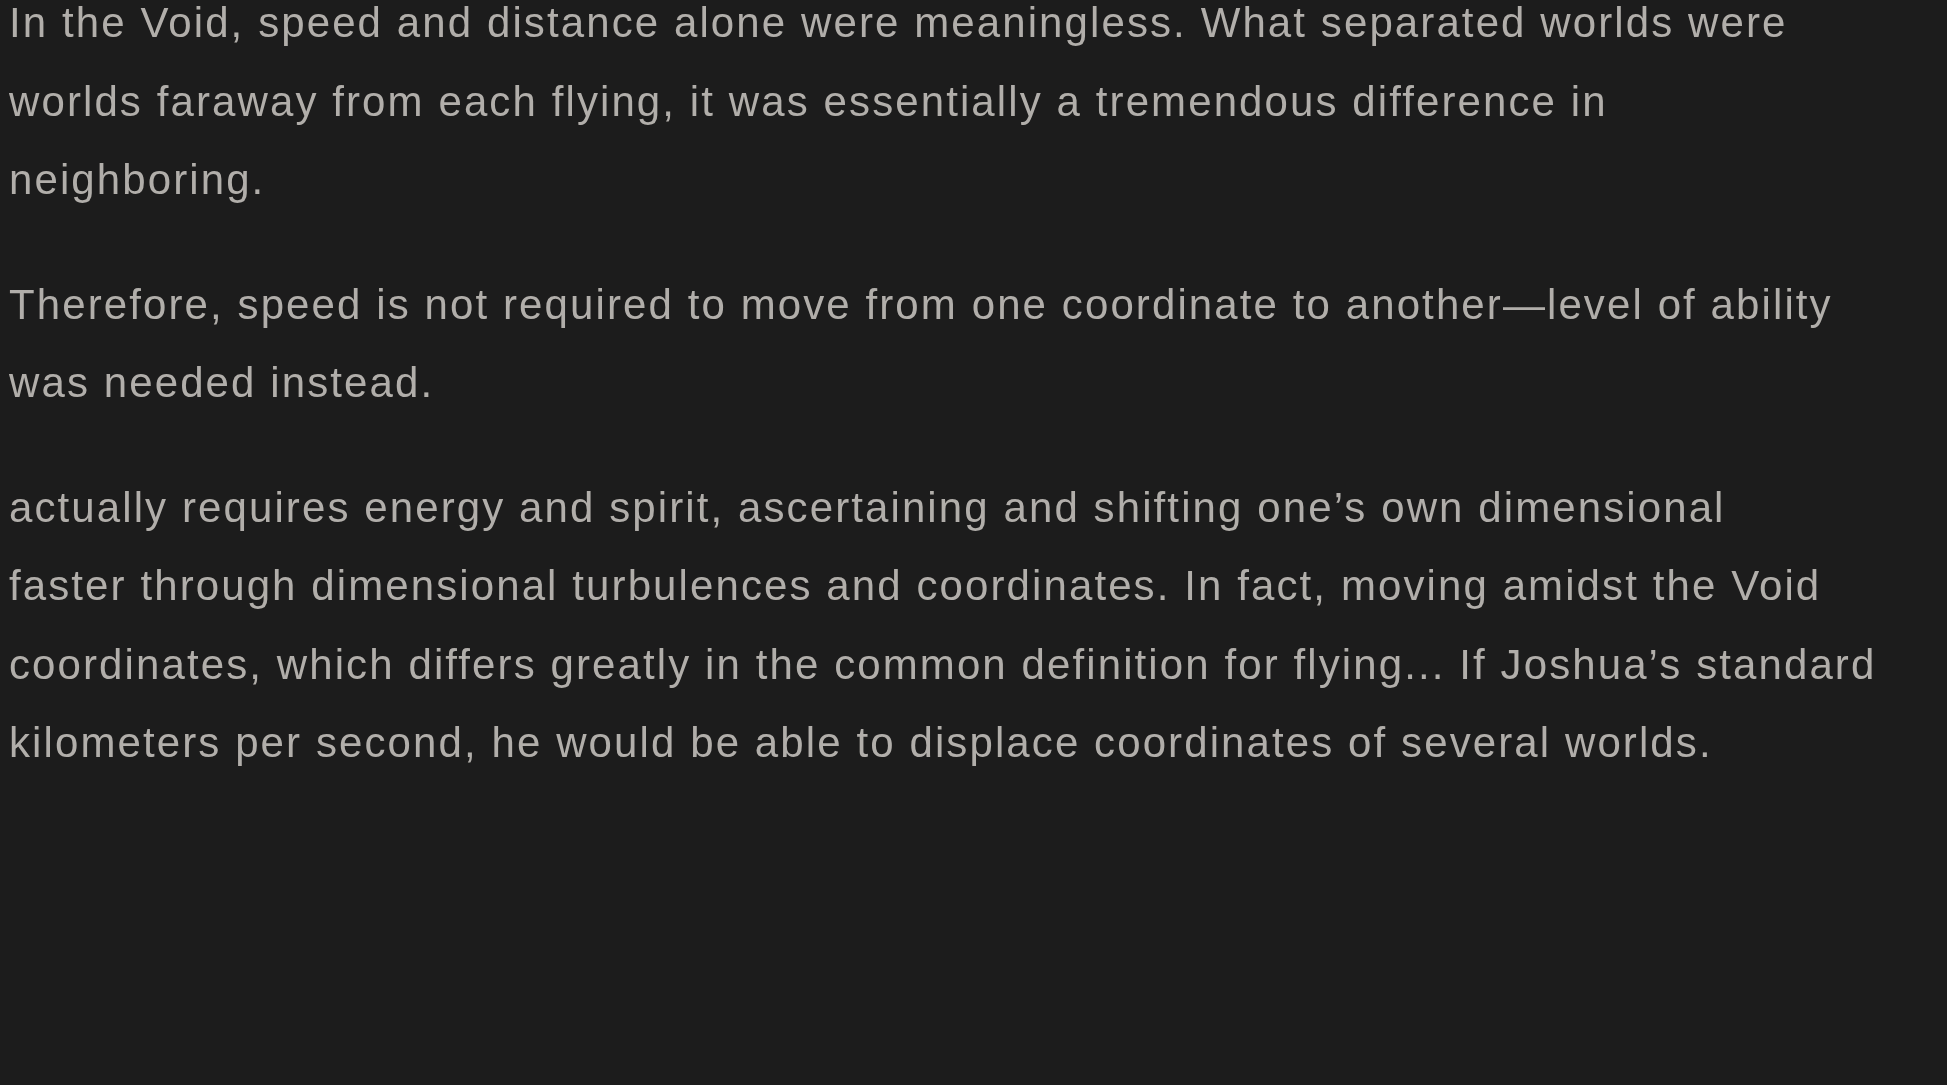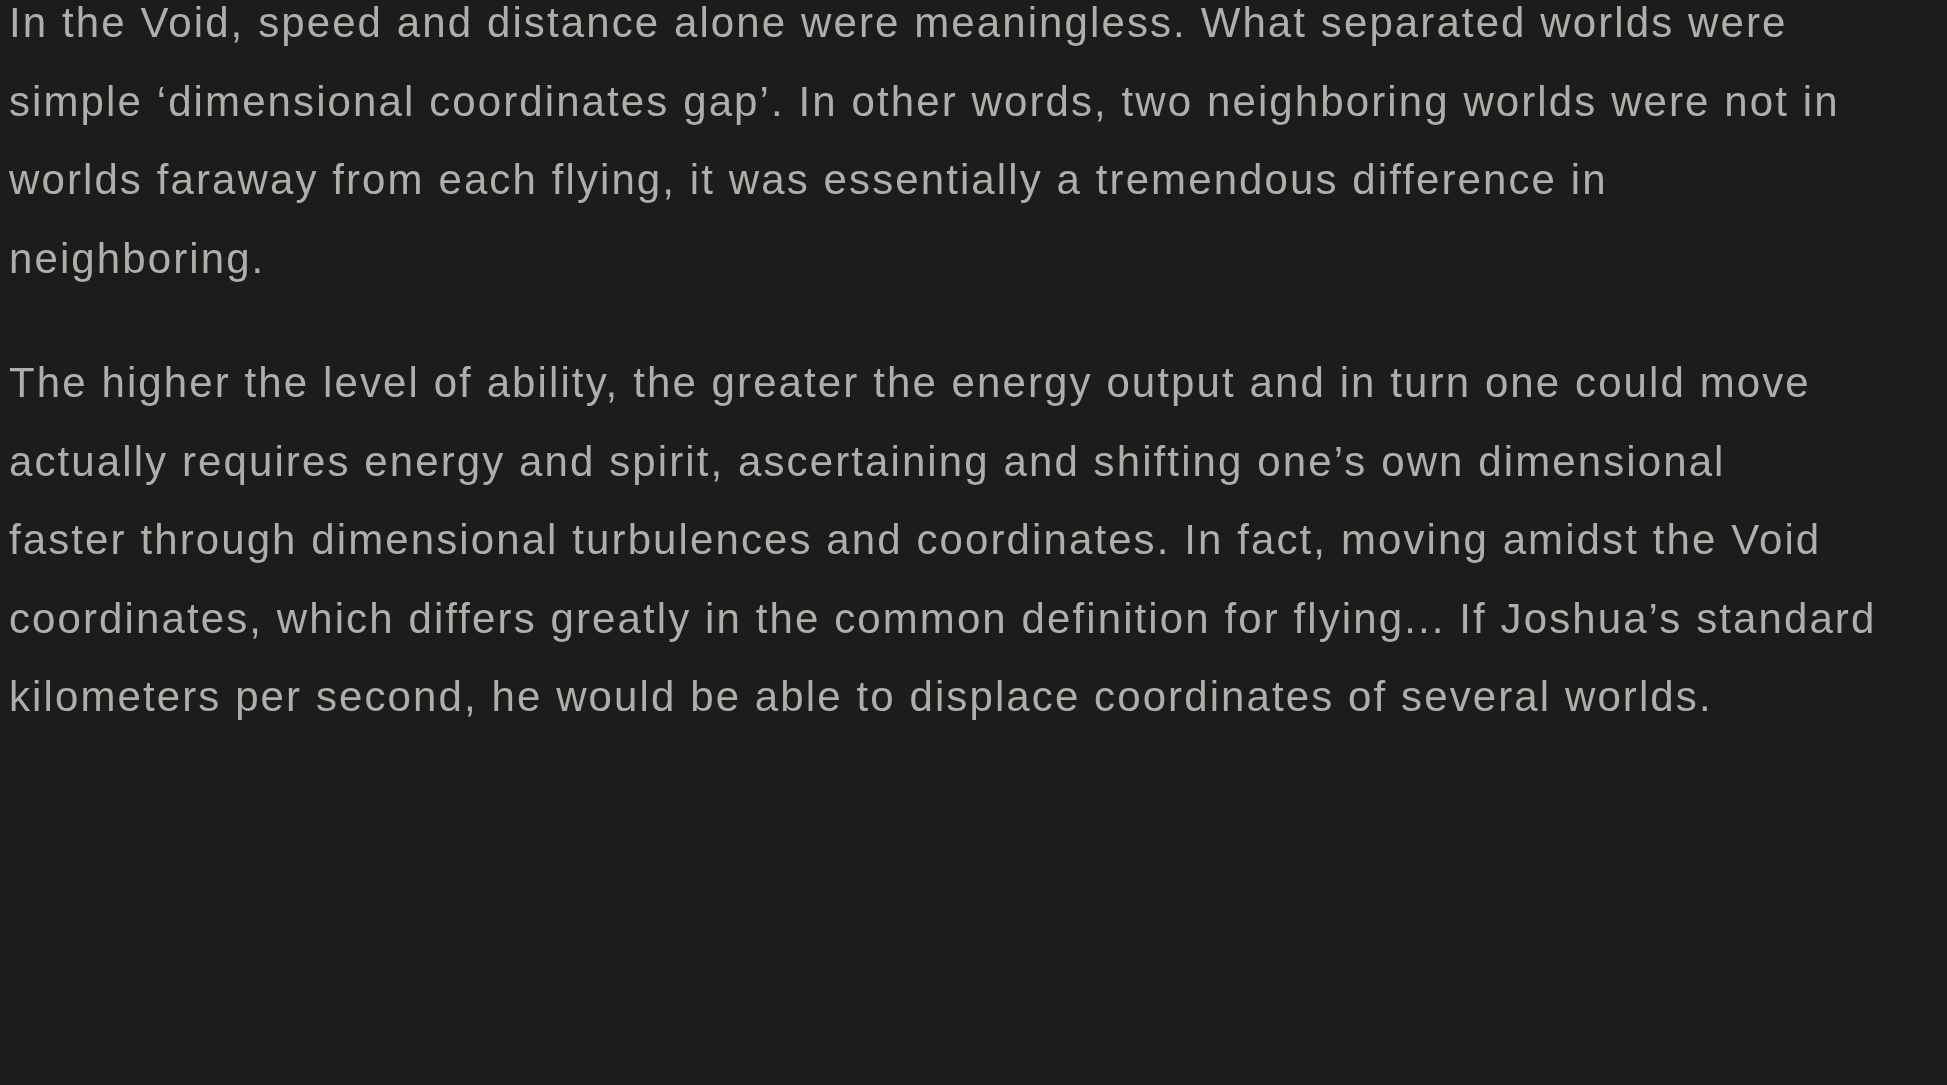--- a/index.html
+++ b/index.html
@@ -36,28 +36,30 @@
   }
 </style>
 </head>
 <body>
 
 <main class="reader">
   <article>
 
     <p class="paragraph">
       <span class="text-line">In the Void, speed and distance alone were meaningless. What separated worlds were</span>
-      <span class="text-line">simple ‘dimensional coordinates gap’. In other words, two neighboring worlds were not in</span>
       <span class="text-line">worlds faraway from each flying, it was essentially a tremendous difference in</span>
       <span class="text-line">neighboring.</span>
     </p>
 
+    <p class="paragraph">
+      <span class="text-line">Therefore, speed is not required to move from one coordinate to another—level of ability</span>
+      <span class="text-line">was needed instead.</span>
+    </p>
 
     <p class="paragraph">
-      <span class="text-line">The higher the level of ability, the greater the energy output and in turn one could move</span>
       <span class="text-line">actually requires energy and spirit, ascertaining and shifting one’s own dimensional</span>
       <span class="text-line">faster through dimensional turbulences and coordinates. In fact, moving amidst the Void</span>
       <span class="text-line">coordinates, which differs greatly in the common definition for flying... If Joshua’s standard</span>
       <span class="text-line">kilometers per second, he would be able to displace coordinates of several worlds.</span>
     </p>
 
   </article>
 </main>
 
 </body></html>

